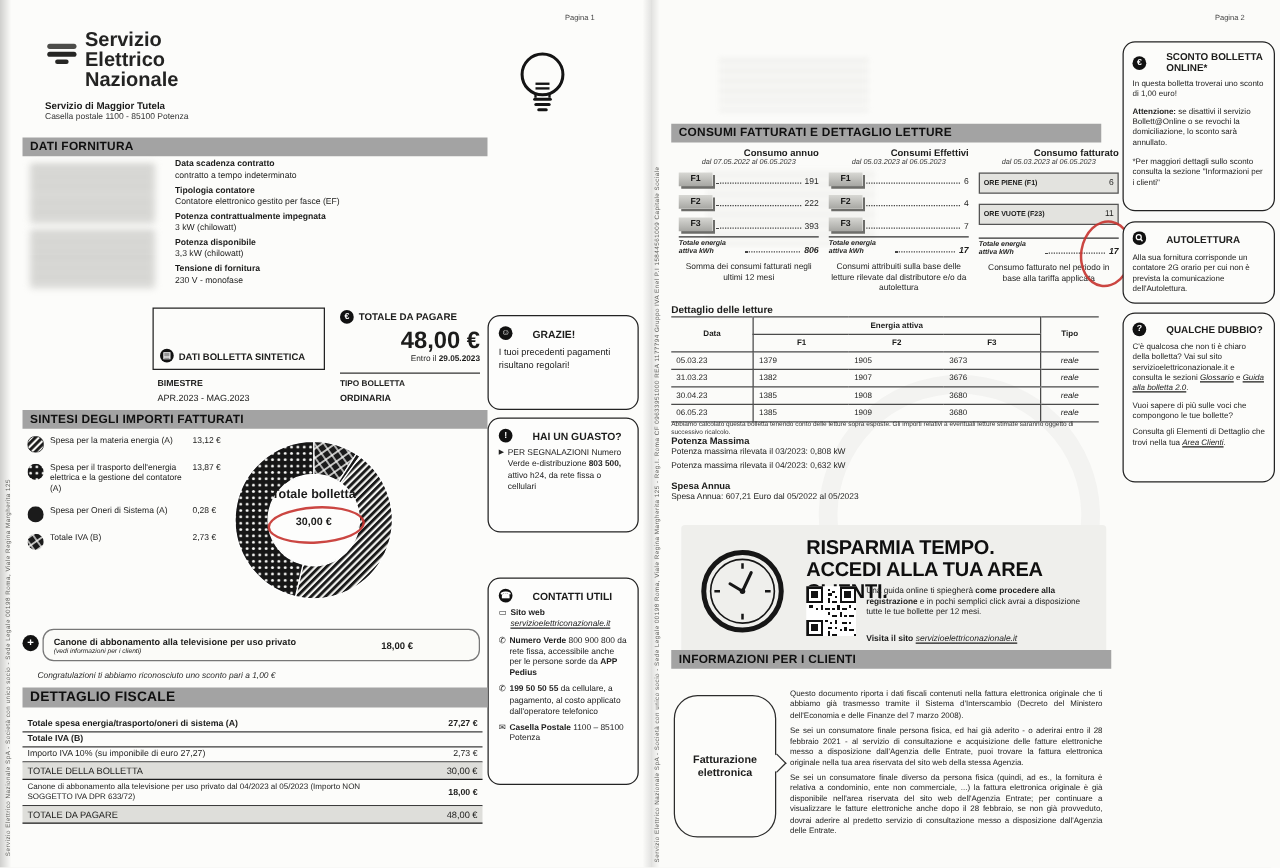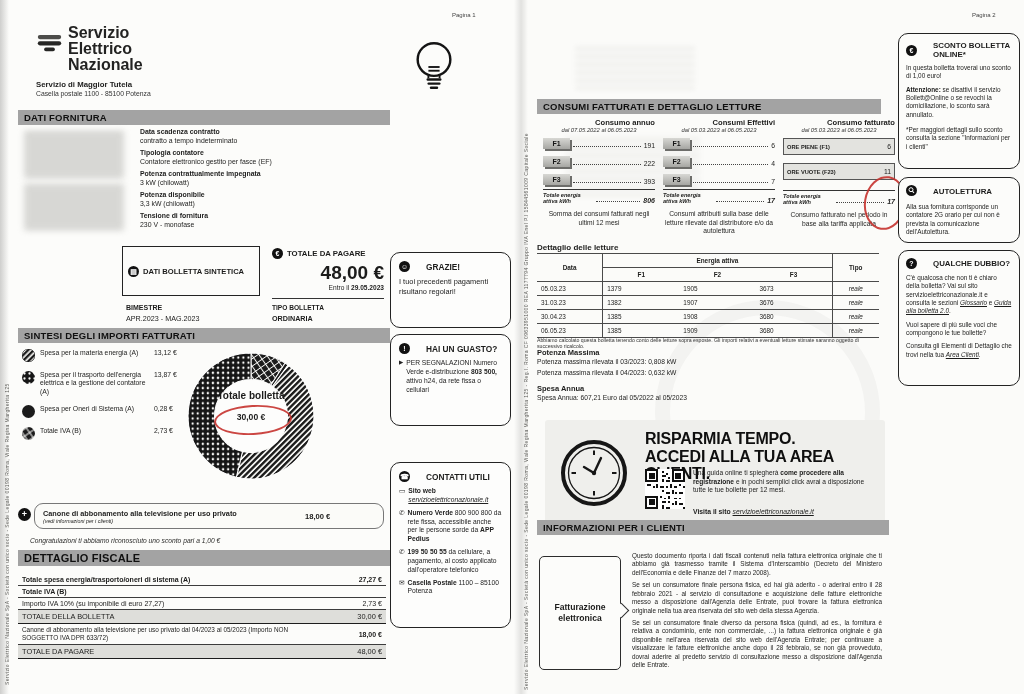--- a/index.html
+++ b/index.html
@@ -110,21 +110,21 @@
 <div class="abs redact" style="left:24px;top:184px;width:100px;height:46px"></div>
 <div class="abs" style="left:140px;top:128px;width:170px">
   <div class="dfitem"><span class="b">Data scadenza contratto</span><br><span>contratto a tempo indeterminato</span></div>
   <div class="dfitem"><span class="b">Tipologia contatore</span><br><span>Contatore elettronico gestito per fasce (EF)</span></div>
   <div class="dfitem"><span class="b">Potenza contrattualmente impegnata</span><br><span>3 kW (chilowatt)</span></div>
   <div class="dfitem"><span class="b">Potenza disponibile</span><br><span>3,3 kW (chilowatt)</span></div>
   <div class="dfitem"><span class="b">Tensione di fornitura</span><br><span>230 V - monofase</span></div>
 </div>
 
 <div class="abs" style="left:122px;top:246px;width:266px;height:90px">
-  <div class="abs" style="left:0;top:0;width:138px;height:50px;border:1.4px solid #232323;display:flex;align-items:center;gap:4px;padding:5px;box-sizing:border-box">
+  <div class="abs" style="left:0;top:0;width:138px;height:50px;border:1.4px solid #232323;display:flex;align-items:flex-end;gap:4px;padding:5px;box-sizing:border-box">
     <span class="cicon">▤</span>
     <span class="b" style="font-size:7.6px">DATI BOLLETTA SINTETICA</span>
   </div>
   <div class="abs b" style="left:4px;top:58px;font-size:7px">BIMESTRE</div>
   <div class="abs" style="left:4px;top:68px;font-size:7.2px">APR.2023 - MAG.2023</div>
   <div class="abs" style="left:150px;top:2px;display:flex;align-items:center;gap:4px">
     <span class="cicon">€</span>
     <span class="b" style="font-size:7.8px">TOTALE DA PAGARE</span>
   </div>
   <div class="abs b" style="left:150px;top:16px;width:112px;text-align:right;font-size:19px">48,00 €</div>
@@ -428,21 +428,21 @@
   </div>
   <div class="abs" style="left:148px;top:49px;width:182px;font-size:6.6px;line-height:1.3">
     <span>Una guida online ti spiegherà </span><b>come procedere alla registrazione</b><span> e in pochi semplici click avrai a disposizione tutte le tue bollette per 12 mesi.</span>
   </div>
   <div class="abs" style="left:148px;top:88px;font-size:6.8px">
     <span class="b">Visita il sito </span><span class="i u">servizioelettriconazionale.it</span>
   </div>
 </div>
 
 <div class="abs hdr" style="left:537px;top:520px;width:340px">INFORMAZIONI PER I CLIENTI</div>
-<div class="abs" style="left:539px;top:556px;width:80px;height:112px;border:1.5px solid #2c2c2c;border-radius:5px;background:#fcfcfa;display:flex;align-items:center;justify-content:center">
+<div class="abs" style="left:539px;top:556px;width:80px;height:112px;border:1.5px solid #2c2c2c;border-radius:19px;background:#fcfcfa;display:flex;align-items:center;justify-content:center">
   <div style="width:10px;height:10px;border-top:1.5px solid #2c2c2c;border-right:1.5px solid #2c2c2c;transform:rotate(45deg);background:#fcfcfa;position:absolute;right:-6.5px;top:48px"></div>
   <div class="b" style="font-size:8.6px;text-align:center;line-height:1.3">Fatturazione elettronica</div>
 </div>
 <div class="abs" style="left:632px;top:552px;width:250px">
   <p class="infp">Questo documento riporta i dati fiscali contenuti nella fattura elettronica originale che ti abbiamo già trasmesso tramite il Sistema d'Interscambio (Decreto del Ministero dell'Economia e delle Finanze del 7 marzo 2008).</p>
   <p class="infp">Se sei un consumatore finale persona fisica, ed hai già aderito - o aderirai entro il 28 febbraio 2021 - al servizio di consultazione e acquisizione delle fatture elettroniche messo a disposizione dall'Agenzia delle Entrate, puoi trovare la fattura elettronica originale nella tua area riservata del sito web della stessa Agenzia.</p>
   <p class="infp">Se sei un consumatore finale diverso da persona fisica (quindi, ad es., la fornitura è relativa a condominio, ente non commerciale, ...) la fattura elettronica originale è già disponibile nell'area riservata del sito web dell'Agenzia Entrate; per continuare a visualizzare le fatture elettroniche anche dopo il 28 febbraio, se non già provveduto, dovrai aderire al predetto servizio di consultazione messo a disposizione dall'Agenzia delle Entrate.</p>
 </div>
 
 <div class="abs sb" style="left:898px;top:33px;width:122px;height:136px">

